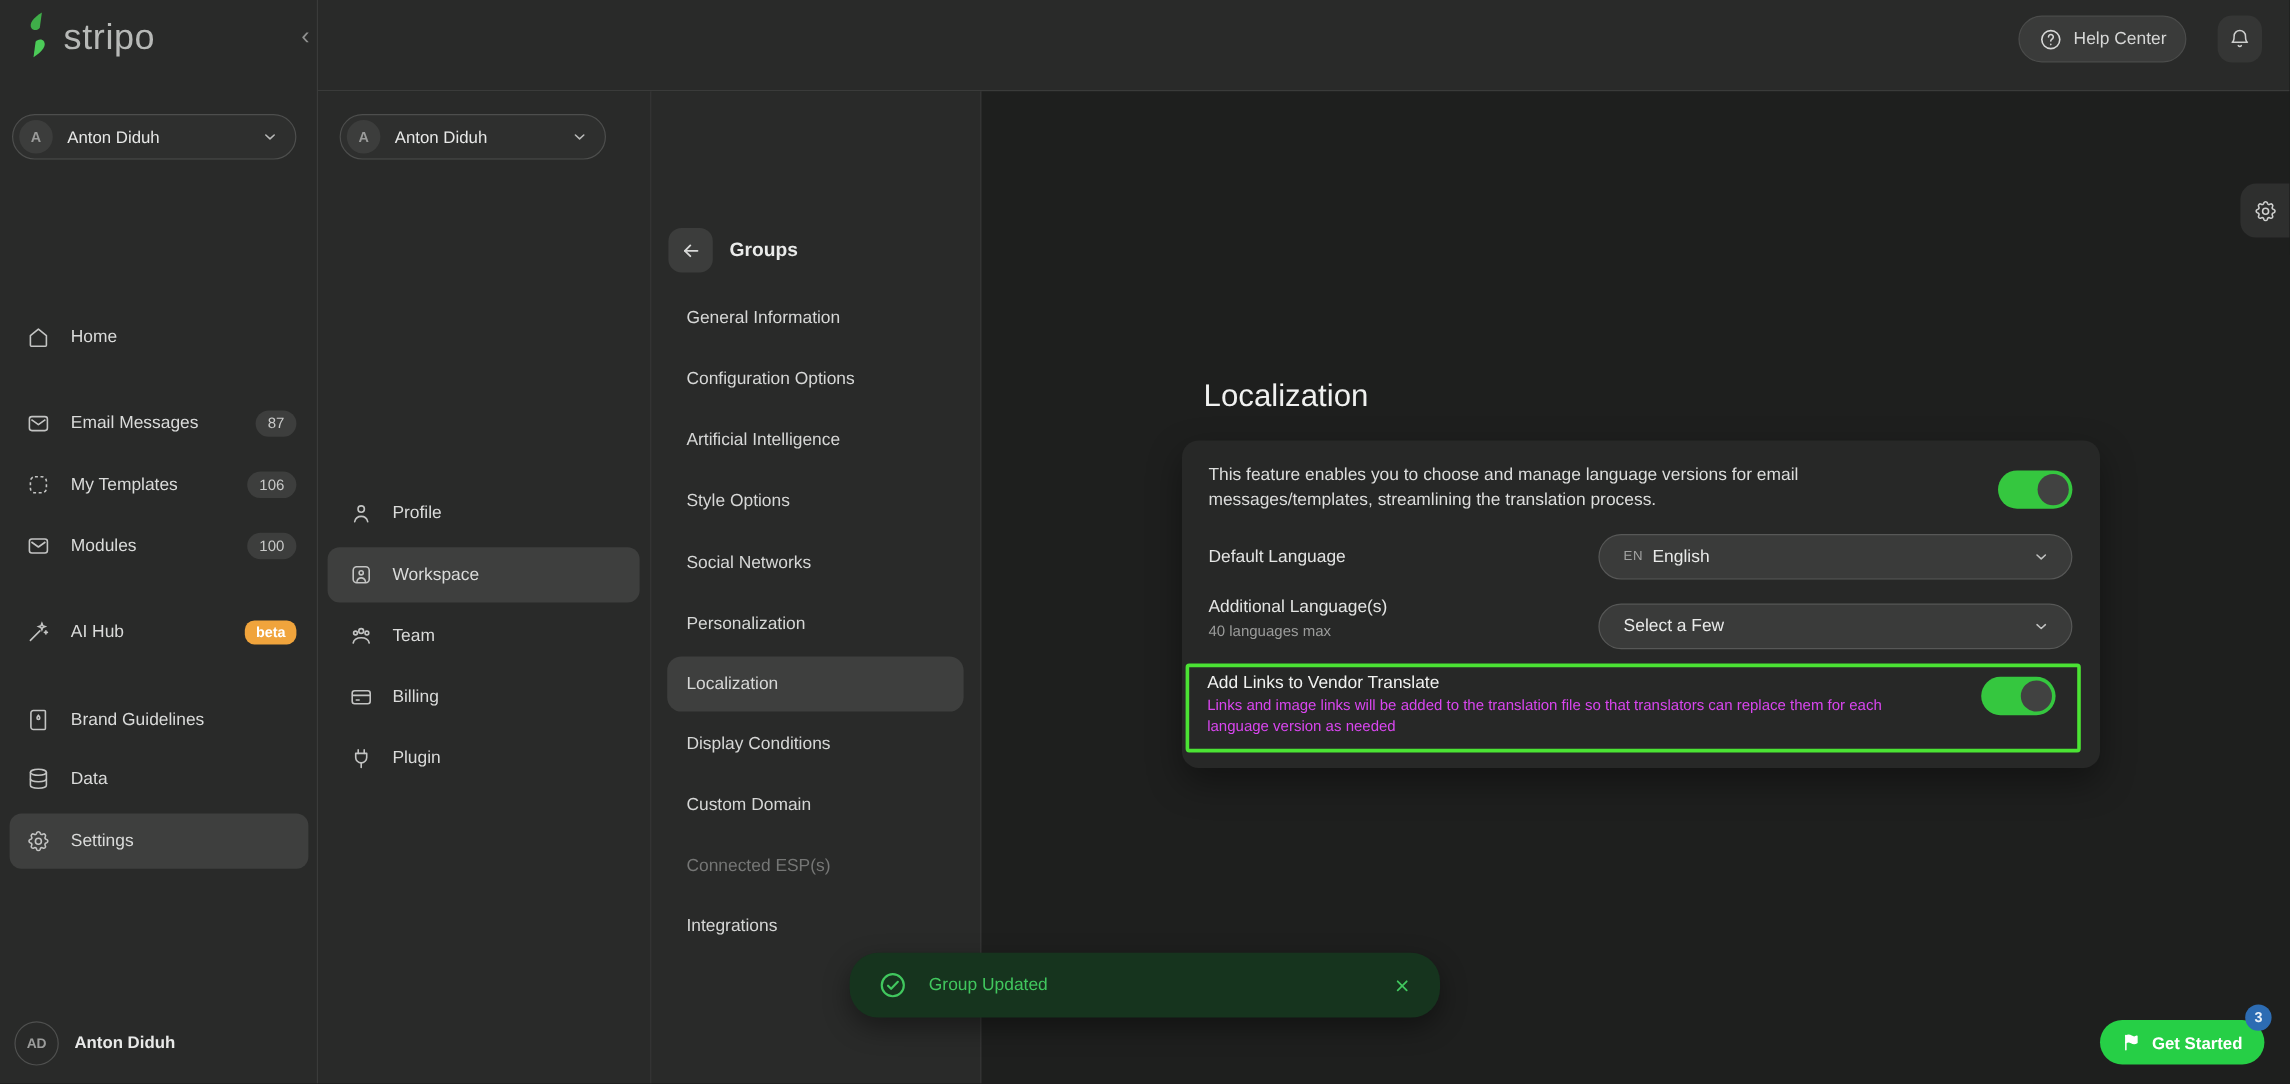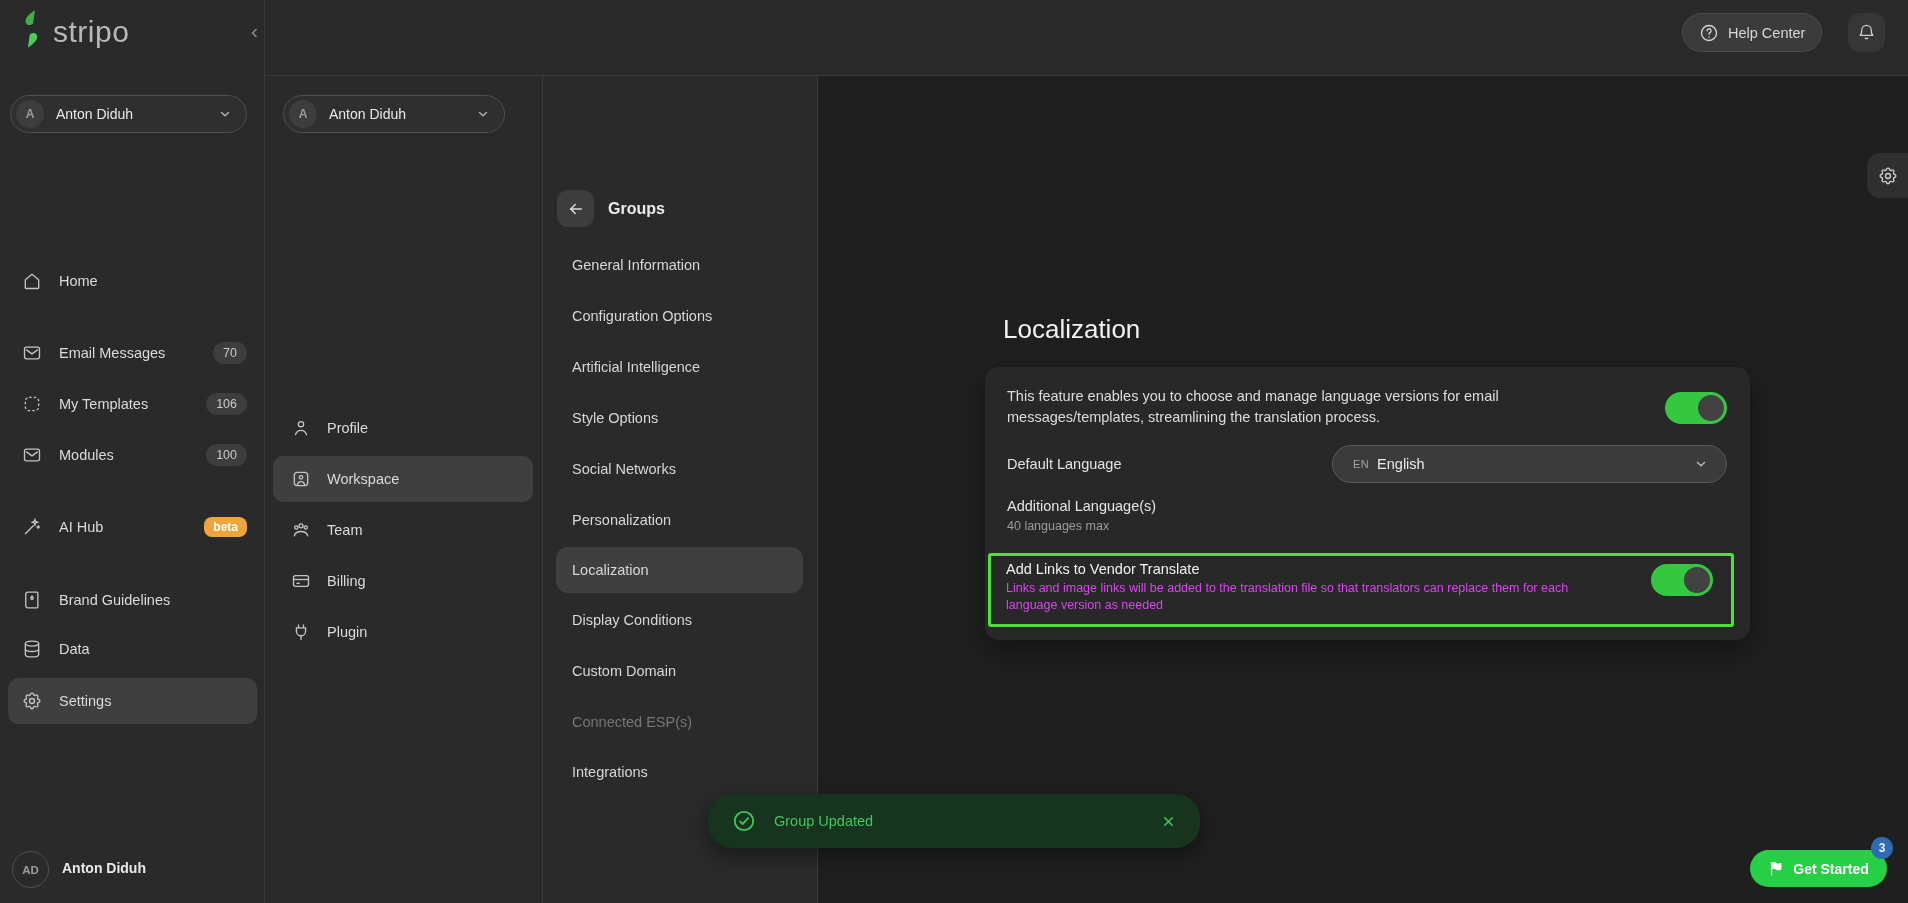--- a/index.html
+++ b/index.html
@@ -133,21 +133,21 @@
   </div>
 
   <div class="s1-item" style="top:333px;">
     <span class="ic">
         <svg width="20" height="20" viewBox="0 0 24 24" fill="none" stroke="currentColor" stroke-width="1.6" stroke-linejoin="round">
           <rect x="3" y="5" width="18" height="14" rx="2.5"></rect>
           <path d="m5 8 7 5 7-5"></path>
         </svg>
       </span>
     <span>Email Messages</span>
-    <span class="count-badge">70</span>
+    <span class="count-badge">87</span>
   </div>
 
   <div class="s1-item" style="top:384px;">
     <span class="ic">
         <svg width="20" height="20" viewBox="0 0 24 24" fill="none" stroke="currentColor" stroke-width="1.6">
           <rect x="4" y="4" width="16" height="16" rx="4.5" stroke-dasharray="3 2.6"></rect>
         </svg>
       </span>
     <span>My Templates</span>
     <span class="count-badge">106</span>
@@ -352,20 +352,28 @@
       <span class="val">English</span>
       <span class="chev">
           <svg width="14" height="14" viewBox="0 0 24 24" fill="none" stroke="currentColor" stroke-width="2.2" stroke-linecap="round" stroke-linejoin="round">
             <path d="M6 9.5 12 15l6-5.5"></path>
           </svg>
         </span>
     </div>
 
     <div class="field-label" style="top:131px;">Additional Language(s)</div>
     <div class="field-hint" style="top:152px;">40 languages max</div>
+    <div class="dropdown" style="top:136px;">
+      <span class="val">Select a Few</span>
+      <span class="chev">
+          <svg width="14" height="14" viewBox="0 0 24 24" fill="none" stroke="currentColor" stroke-width="2.2" stroke-linecap="round" stroke-linejoin="round">
+            <path d="M6 9.5 12 15l6-5.5"></path>
+          </svg>
+        </span>
+    </div>
 
     <div class="vendor-box">
       <div class="vendor-title">Add Links to Vendor Translate</div>
       <div class="vendor-desc">Links and image links will be added to the translation file so that translators can replace them for each language version as needed</div>
       <div class="toggle toggle2">
           <div class="knob"></div>
         </div>
     </div>
   </div>
 </div>

